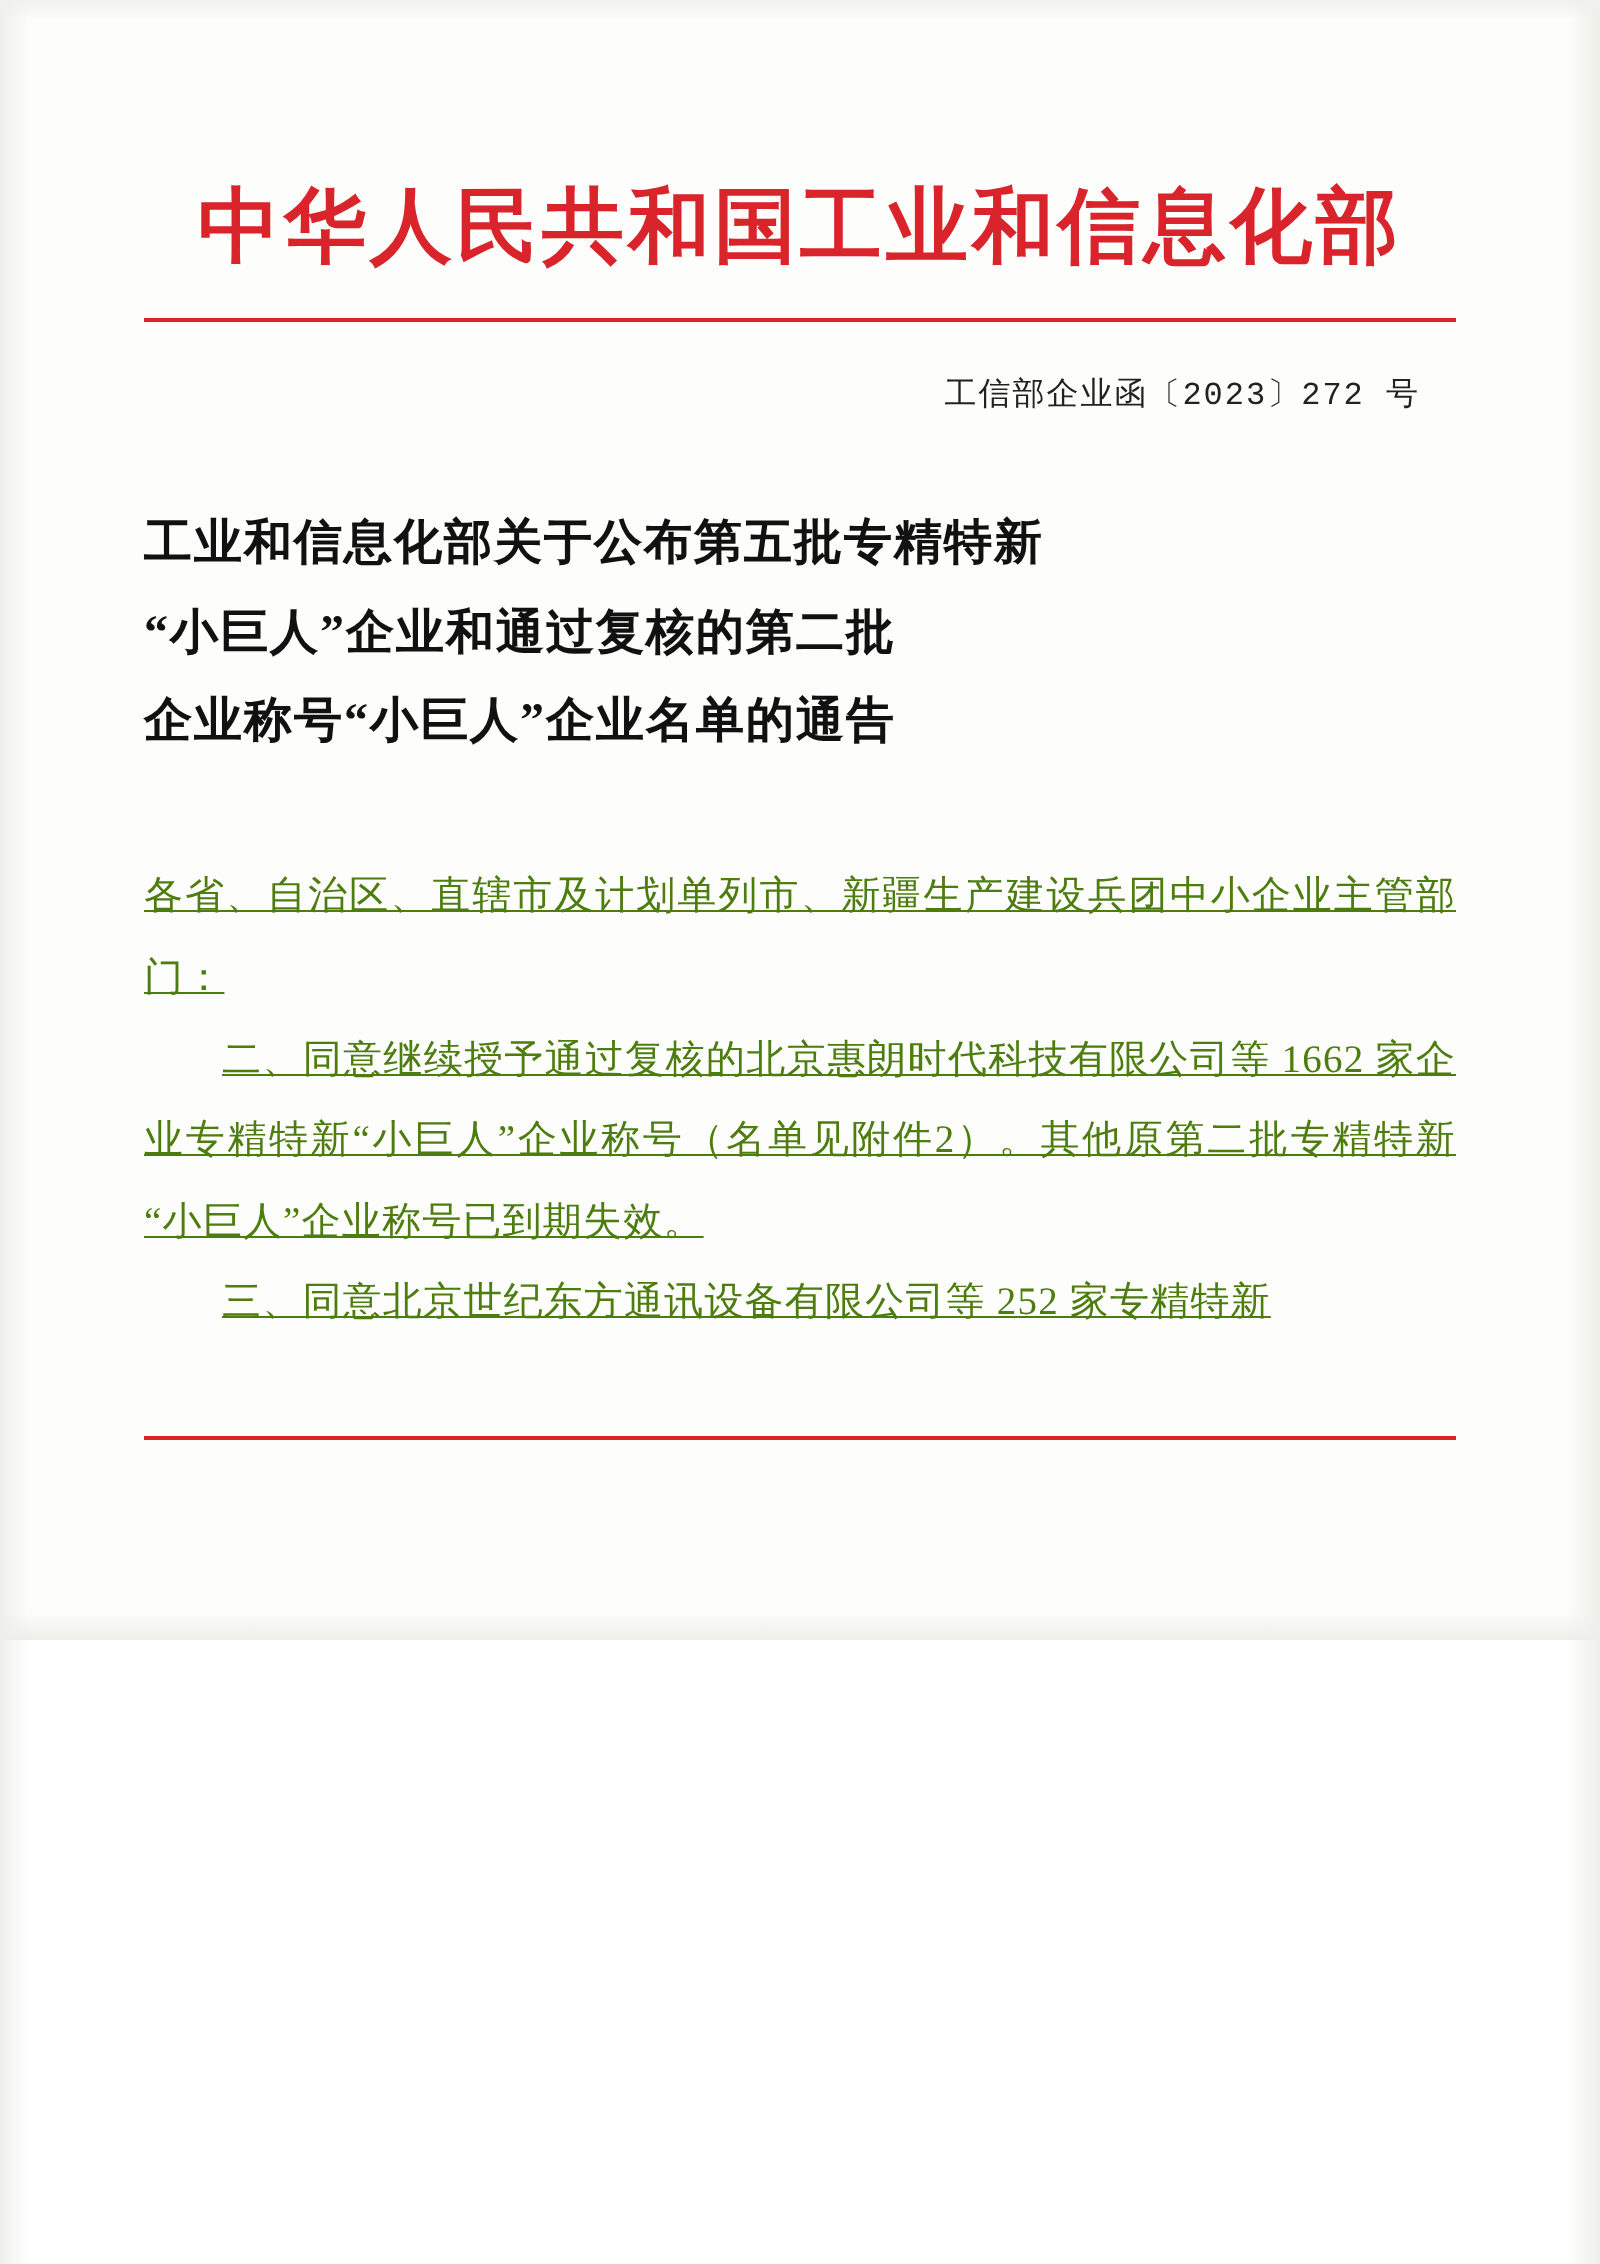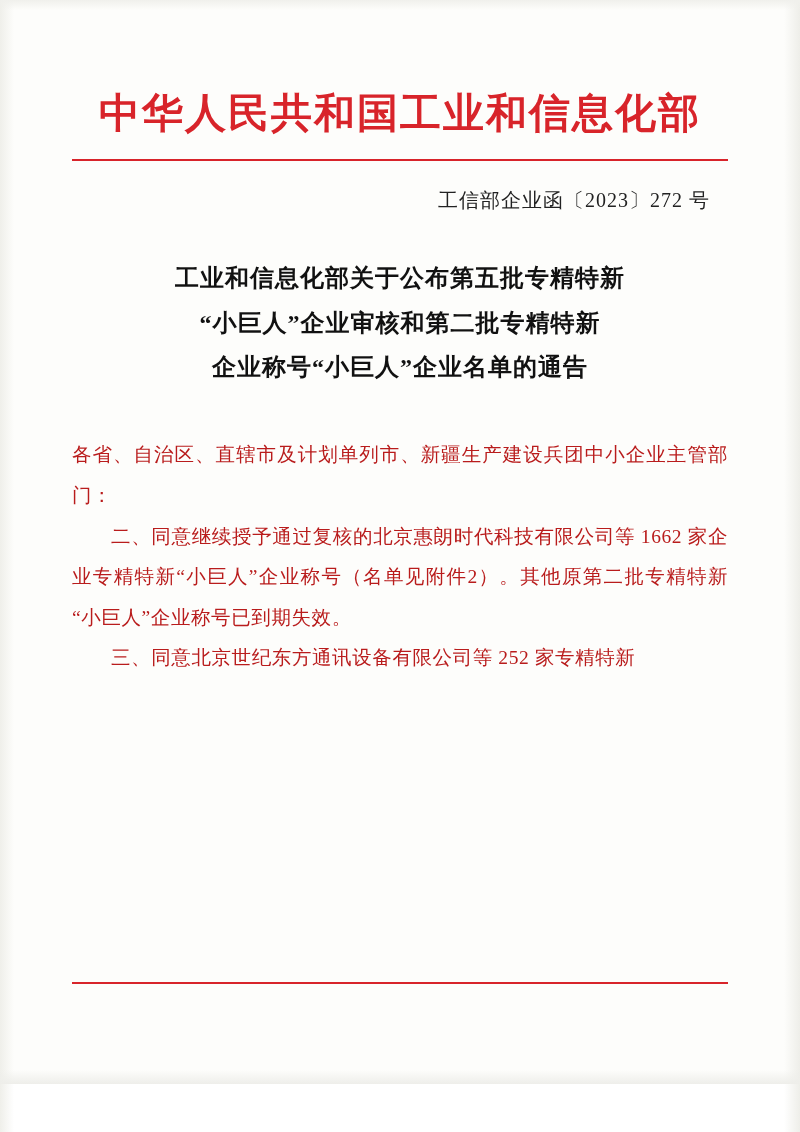--- a/index.html
+++ b/index.html
@@ -12,21 +12,21 @@
     height: 1132px;
     font-family: "Liberation Serif", "DejaVu Serif", serif;
     color: #1a1a1a;
     position: relative;
     overflow: hidden;
   }
 
   .page {
     position: relative;
     width: 800px;
-    height: 1084px;
+    height: 820px;
     background: #fdfdfb;
     box-sizing: border-box;
     padding: 0 72px;
   }
 
   
   .masthead {
     padding-top: 88px;
     text-align: center;
   }
@@ -47,49 +47,50 @@
     border-top: 2px solid #d8242a;
   }
 
   
   .docnum-row {
     margin-top: 26px;
     text-align: right;
     padding-right: 18px;
   }
   .docnum {
-    font-size: 20px;
+    font-size: 16px;
     letter-spacing: 1px;
     color: #222;
+    font-family: Liberation Mono, monospace;
   }
 
   
   .title-block {
     margin-top: 42px;
-    text-align: center;
   }
   .title-line {
     font-size: 24px;
     font-weight: bold;
     line-height: 1.85;
     letter-spacing: 1px;
     color: #111;
   }
 
   
   .body-block {
     margin-top: 46px;
   }
   .para {
     font-size: 19.5px;
     line-height: 2.08;
     letter-spacing: 0.6px;
     text-align: justify;
-    color: #b91c1c;
+    color: #4d7c0f;
     margin: 0;
+    text-decoration: underline;
   }
   .para.indent {
     text-indent: 2em;
   }
 
   
   .footer-rule {
     position: absolute;
     left: 72px;
     right: 72px;
@@ -139,21 +140,21 @@
     <div class="masthead-title">中华人民共和国工业和信息化部</div>
     <hr class="masthead-rule">
   </div>
 
   <div class="docnum-row">
     <span class="docnum">工信部企业函〔2023〕272 号</span>
   </div>
 
   <div class="title-block">
     <div class="title-line">工业和信息化部关于公布第五批专精特新</div>
-    <div class="title-line">“小巨人”企业审核和第二批专精特新</div>
+    <div class="title-line">“小巨人”企业和通过复核的第二批</div>
     <div class="title-line">企业称号“小巨人”企业名单的通告</div>
   </div>
 
   <div class="body-block">
     <p class="para">各省、自治区、直辖市及计划单列市、新疆生产建设兵团中小企业主管部门：</p>
     <p class="para indent">二、同意继续授予通过复核的北京惠朗时代科技有限公司等 1662 家企业专精特新“小巨人”企业称号（名单见附件2）。其他原第二批专精特新“小巨人”企业称号已到期失效。</p>
     <p class="para indent">三、同意北京世纪东方通讯设备有限公司等 252 家专精特新</p>
   </div>
 
   <hr class="footer-rule">

